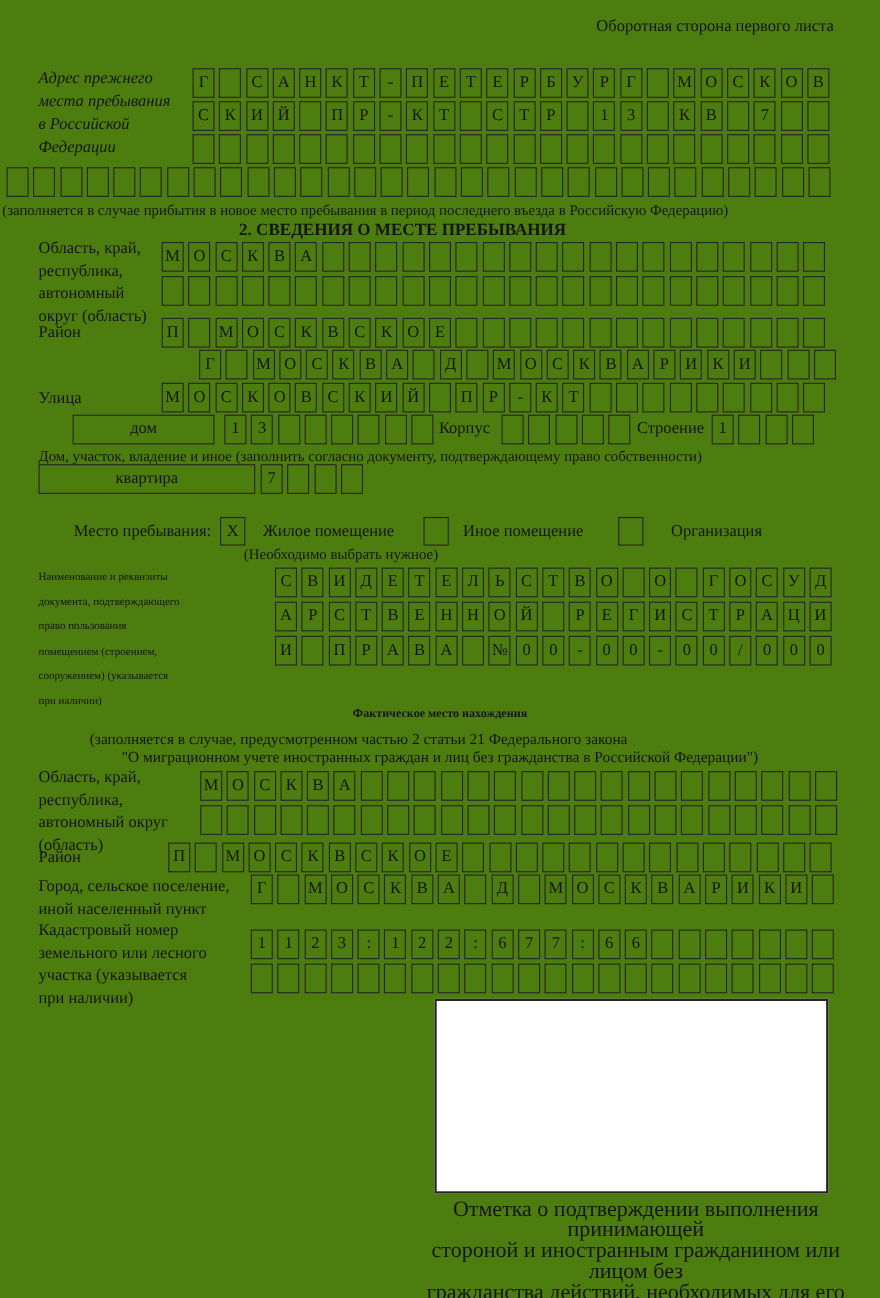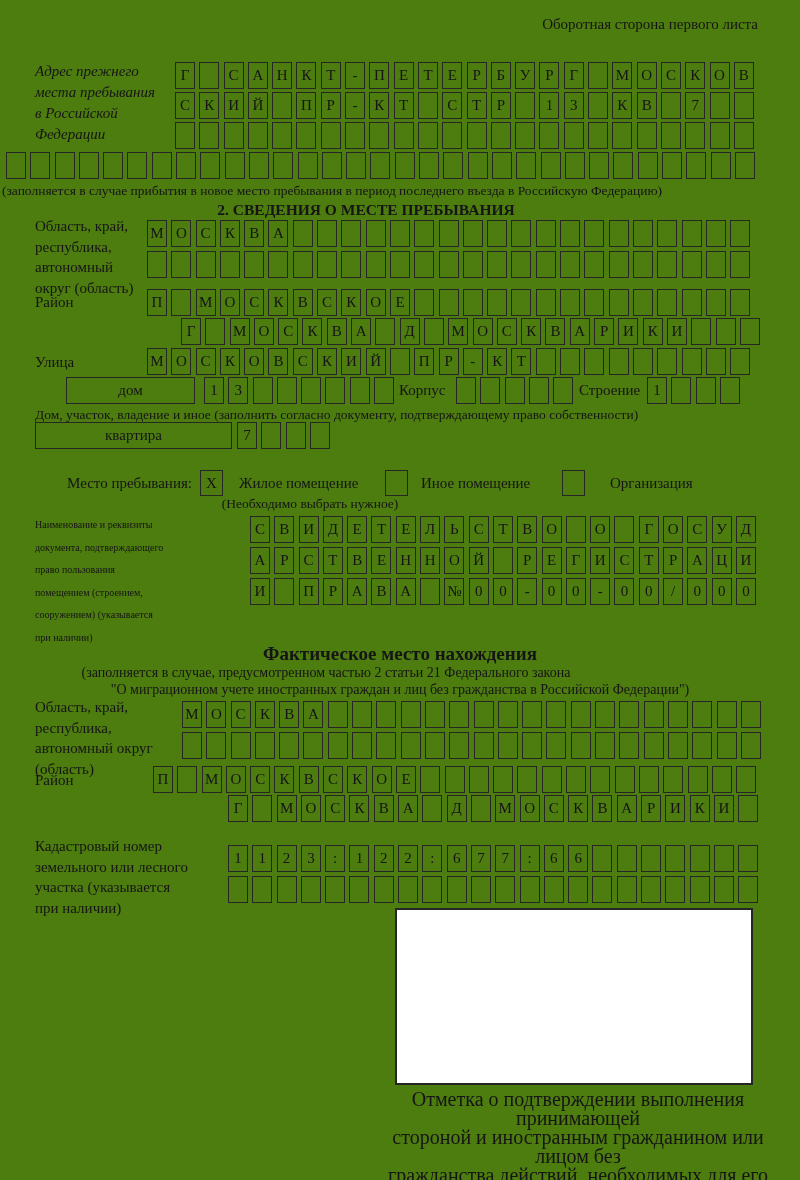--- a/index.html
+++ b/index.html
@@ -420,21 +420,21 @@
       <div class="cell">0</div>
       <div class="cell">-</div>
       <div class="cell">0</div>
       <div class="cell">0</div>
       <div class="cell">/</div>
       <div class="cell">0</div>
       <div class="cell">0</div>
       <div class="cell">0</div>
     </div>
 
-  <div class="abs center bold" style="top:643px; left:0; width:800px; font-size:19px;">Фактическое место нахождения</div>
+  <div class="abs center bold" style="top:643px; left:0; width:800px; font-size:11px;">Фактическое место нахождения</div>
   <div class="abs center" style="top:665px; left:0; width:652px; font-size:14px;">(заполняется в случае, предусмотренном частью 2 статьи 21 Федерального закона</div>
   <div class="abs center" style="top:682px; left:0; width:800px; font-size:14px;">"О миграционном учете иностранных граждан и лиц без гражданства в Российской Федерации")</div>
 
   <div class="abs lbl-tight" style="top:697px; left:35px; width:150px;">Область, край,
 республика,
 автономный округ
 (область)</div>
   <div class="abs cells" style="top:701px; left:182px;">
       <div class="cell">М</div>
       <div class="cell">О</div>
@@ -510,20 +510,22 @@
       <div class="cell"></div>
       <div class="cell"></div>
       <div class="cell"></div>
       <div class="cell"></div>
       <div class="cell"></div>
       <div class="cell"></div>
       <div class="cell"></div>
       <div class="cell"></div>
     </div>
 
+  <div class="abs lbl-tight" style="top:796px; left:35px; width:198px;">Город, сельское поселение,
+иной населенный пункт</div>
   <div class="abs cells" style="top:795px; left:228px;">
       <div class="cell">Г</div>
       <div class="cell"></div>
       <div class="cell">М</div>
       <div class="cell">О</div>
       <div class="cell">С</div>
       <div class="cell">К</div>
       <div class="cell">В</div>
       <div class="cell">А</div>
       <div class="cell"></div>

